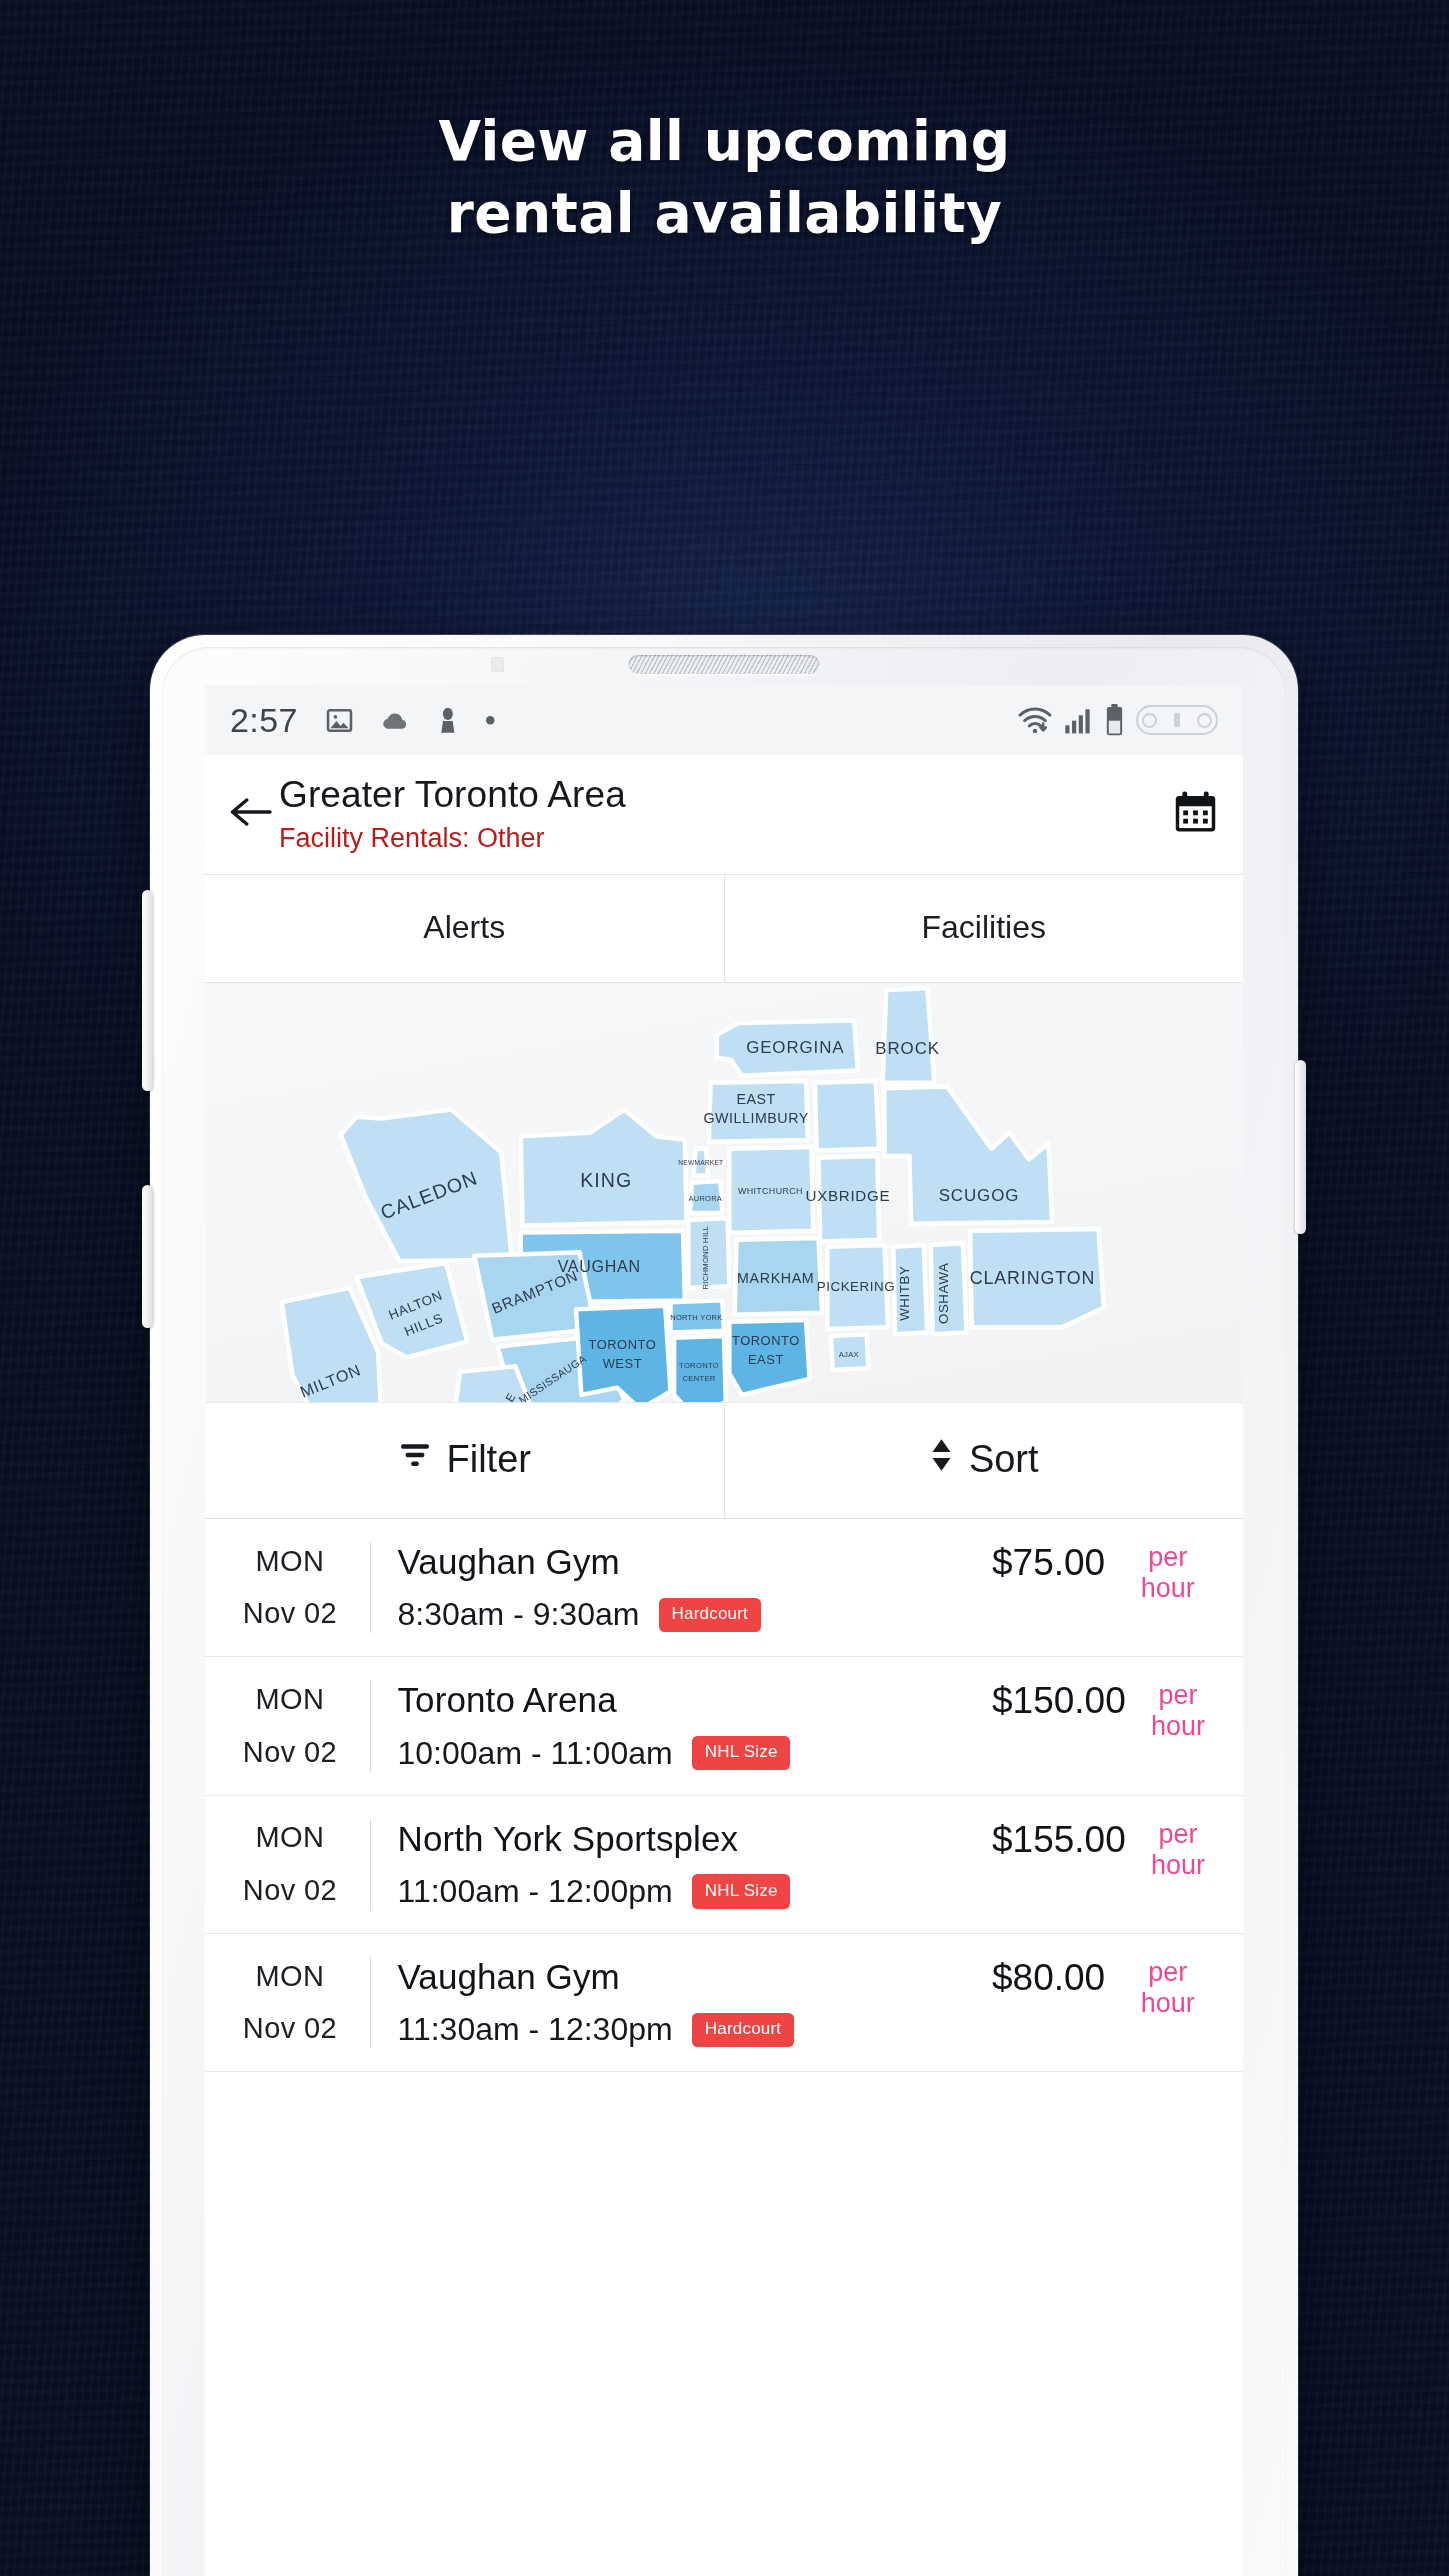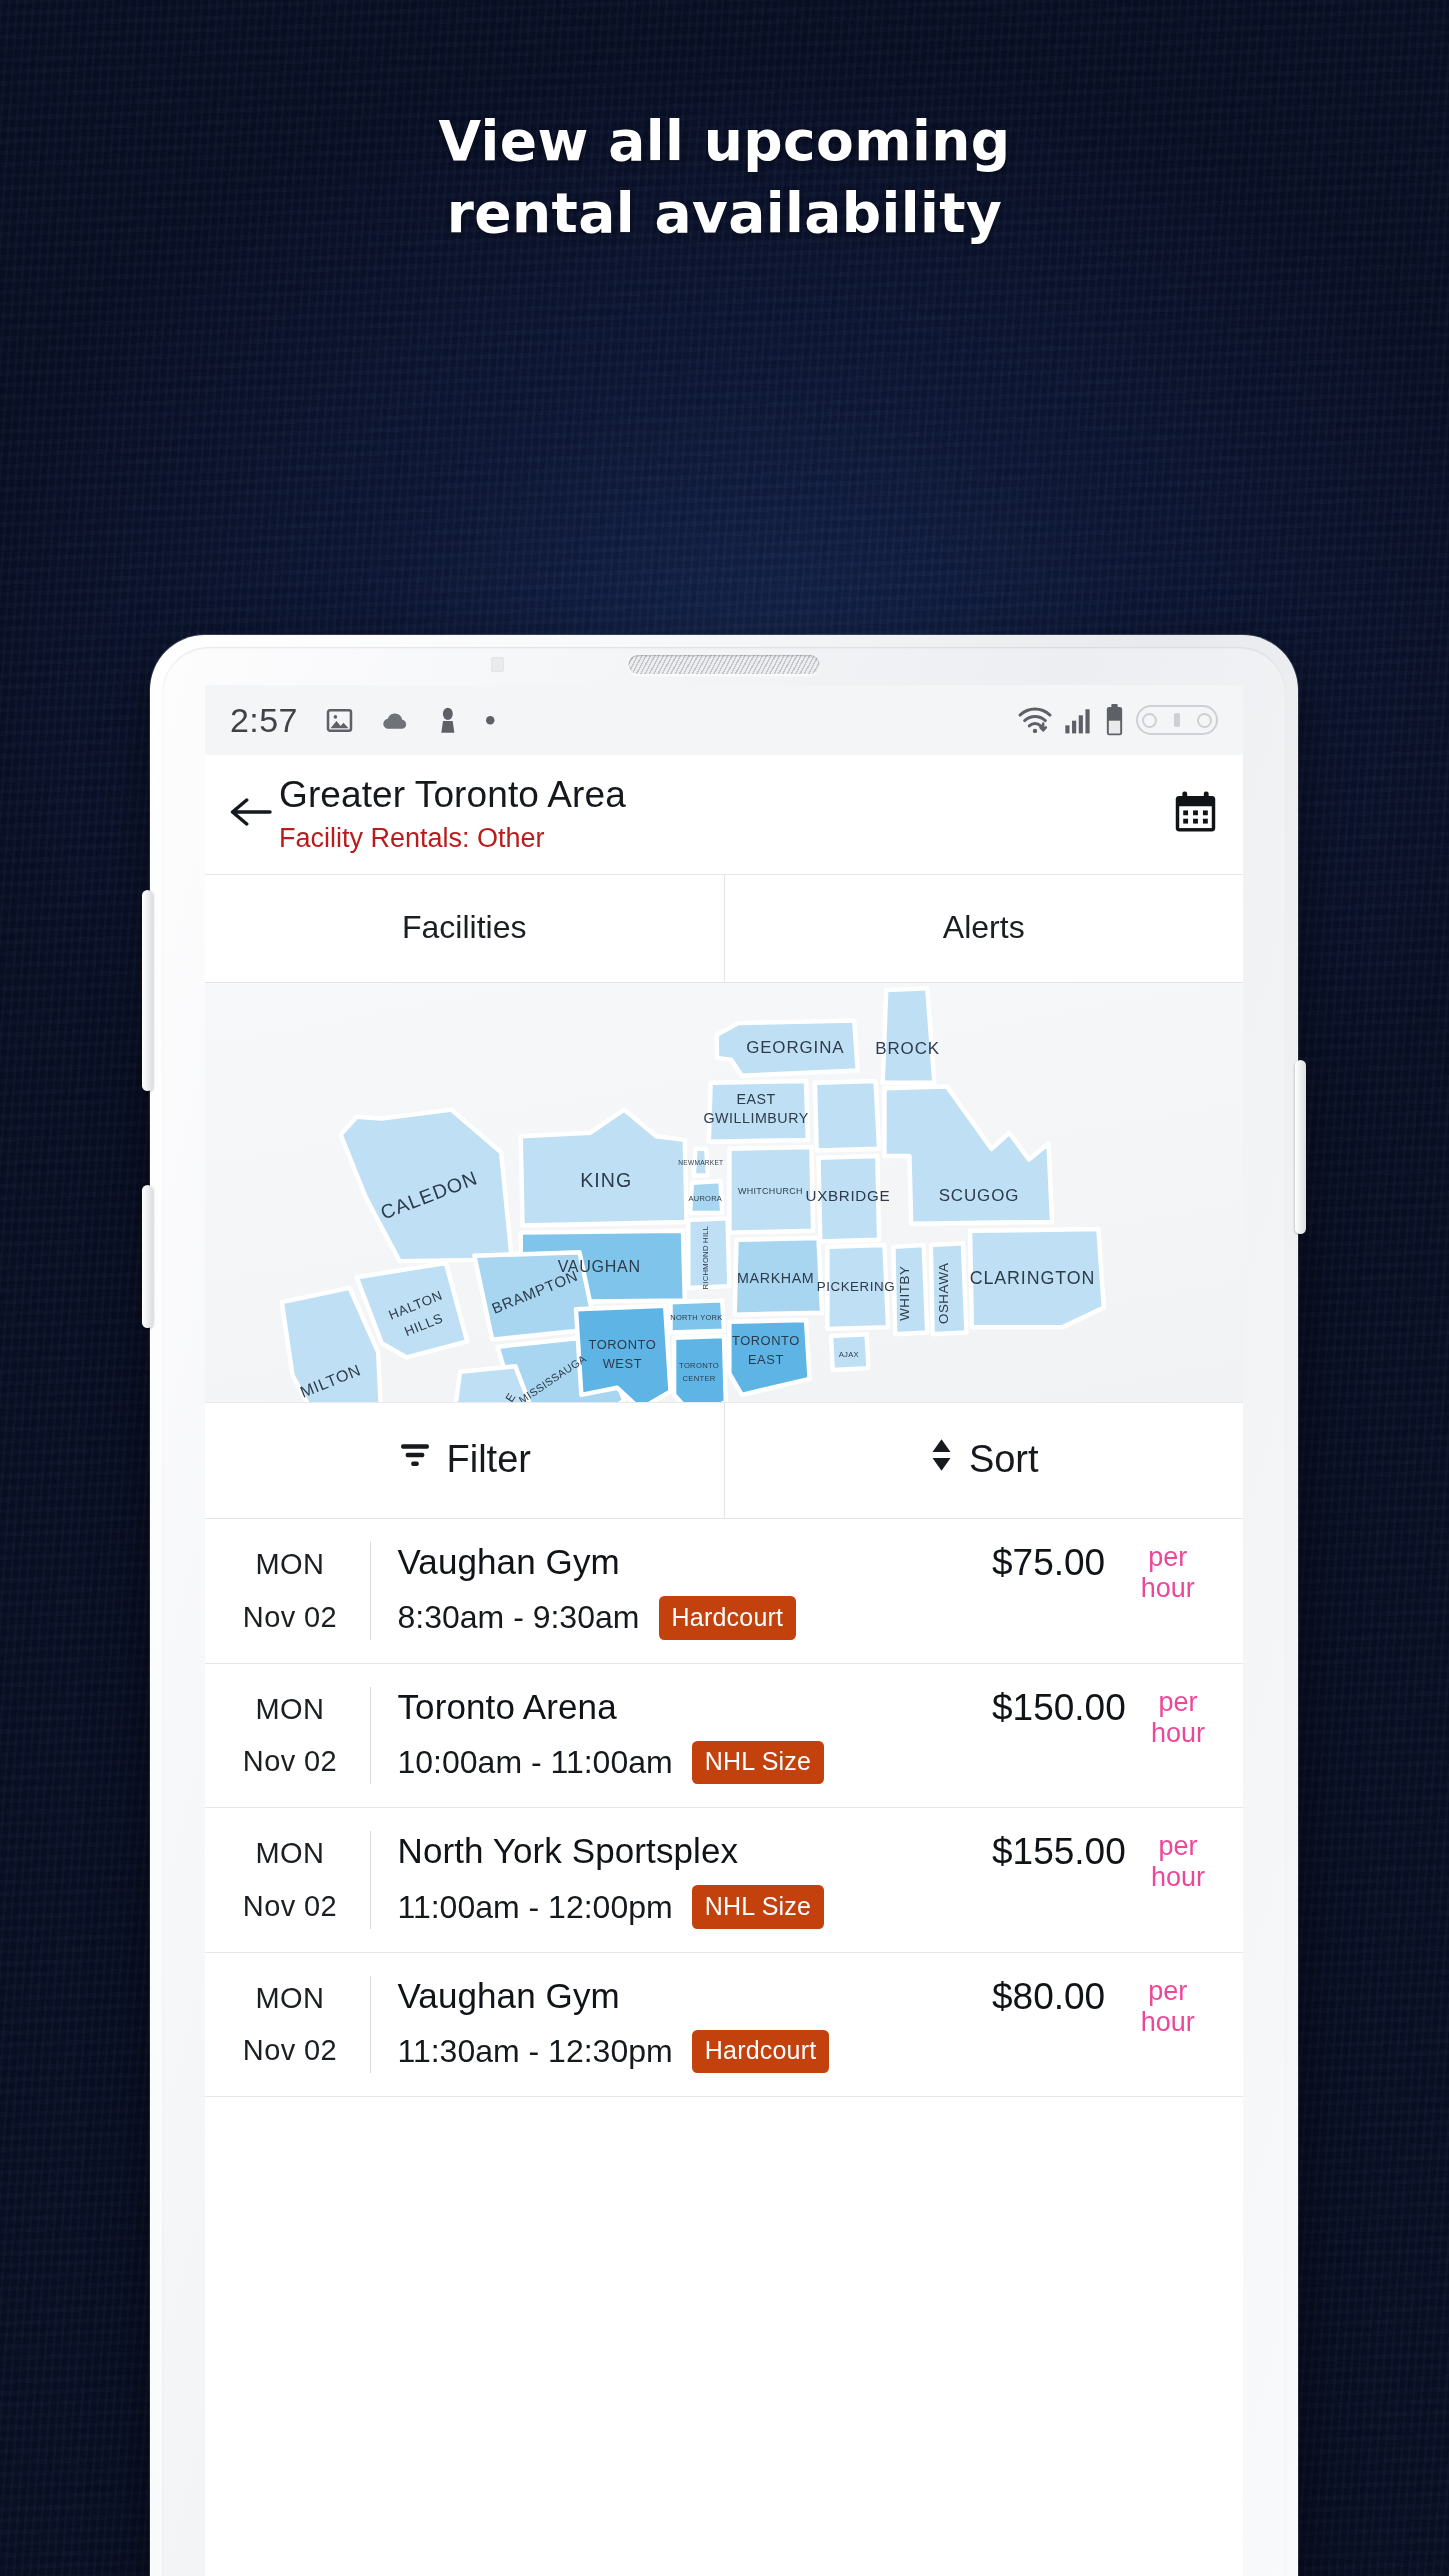--- a/index.html
+++ b/index.html
@@ -151,21 +151,21 @@
   .rdate .dow{ font-size:29px; letter-spacing:0.4px; }
   .rdate .dmy{ font-size:29px; letter-spacing:0.4px; }
   .rmid{
     flex:1; border-left:0.9px solid #d9dadd; padding-left:27px;
     display:flex; flex-direction:column; justify-content:center; gap:14.3px;
   }
   .rname{ font-size:35px; color:#101317; letter-spacing:0.1px; }
   .rtimeline{ display:flex; align-items:center; gap:19.7px; }
   .rtime{ font-size:32px; color:#15181c; }
   .badge{
-    background:#c2410c; color:#fff; font-size:25px;
+    background:#ef4444; color:#fff; font-size:17px;
     padding:6.3px 12.5px 8px; border-radius:5.4px; letter-spacing:0.2px;
     white-space:nowrap;
     text-align:right;
   }
   .rprice{
     width:224px; flex:none; text-align:center;
     display:flex; flex-direction:row; justify-content:center; gap:14.3px;
   }
   .rprice .amt{ font-size:37px; color:#101317; }
   .rprice .per{ font-size:27px; color:#ec4899; }
@@ -271,22 +271,22 @@
               <rect x="17.3" y="11.8" width="2.8" height="2.8"></rect>
             <rect x="5.9" y="16.6" width="2.8" height="2.8"></rect>
               <rect x="11.6" y="16.6" width="2.8" height="2.8"></rect>
               <rect x="17.3" y="16.6" width="2.8" height="2.8"></rect>
           </g>
         </svg>
       </span>
     </div>
 
     <div id="tabs">
+      <div class="tab">Alerts</div>
       <div class="tab">Facilities</div>
-      <div class="tab">Alerts</div>
     </div>
 
     <div id="mapwrap">
       <svg id="mapsvg" viewBox="0 0 1160 470" preserveAspectRatio="xMidYMid meet">
         <g stroke="#ffffff" stroke-width="5" stroke-linejoin="round">
 
           <path d="M596 45 L726 42 L730 98 L600 104 L588 86 L572 84 L572 58 Z" fill="#bfe0f4"></path>
           <path d="M762 8 L808 6 L816 112 L758 112 Z" fill="#bfe0f4"></path>
           <path d="M565 112 L672 110 L674 176 L563 178 Z" fill="#bfe0f4"></path>
           <path d="M682 112 L750 110 L754 186 L684 188 Z" fill="#bfe0f4"></path>

